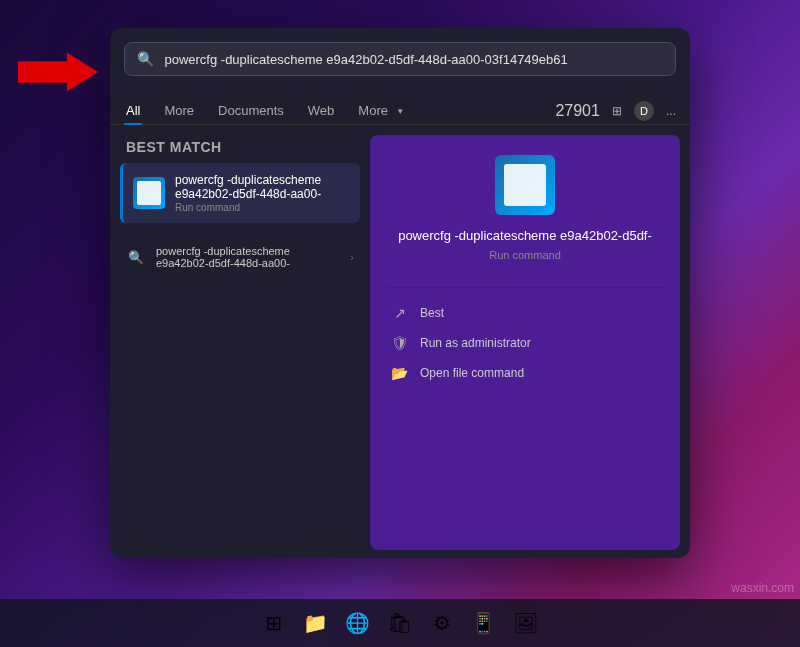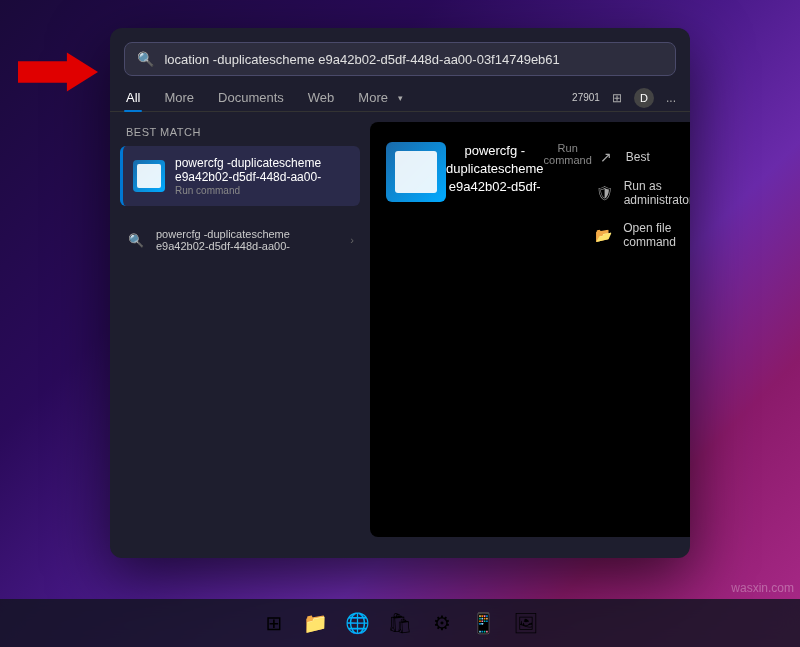--- a/index.html
+++ b/index.html
@@ -65,20 +65,21 @@
       flex: 1;
     }
 
     
     .nav-tabs {
       display: flex;
       align-items: center;
       padding: 8px 14px 0 14px;
       border-bottom: 1px solid #333;
       justify-content: space-between;
+      margin-top: 13px;
     }
 
     .tabs-left {
       display: flex;
       gap: 20px;
       align-items: flex-end;
     }
 
     .tab {
       font-size: 13px;
@@ -112,40 +113,40 @@
     .tabs-right {
       display: flex;
       align-items: center;
       gap: 12px;
       color: #aaa;
       font-size: 12px;
     }
 
     .badge-num {
       color: #ccc;
-      font-size: 10px;
+      font-size: 16px;
     }
 
     
     .main-content {
       display: flex;
       height: calc(100% - 95px);
     }
 
     
     .left-panel {
       width: 260px;
       padding: 14px 10px;
       flex-shrink: 0;
     }
 
     .section-title {
       color: #aaa;
-      font-size: 11px;
-      font-weight: 400;
+      font-size: 14px;
+      font-weight: 700;
       margin-bottom: 8px;
       padding-left: 6px;
       text-transform: uppercase;
       letter-spacing: 0.5px;
     }
 
     .best-match-item {
       background: #2a2a4a;
       border-radius: 6px;
       padding: 10px 10px;
@@ -227,26 +228,26 @@
     }
 
     .chevron-right {
       color: #666;
       font-size: 11px;
     }
 
     
     .right-panel {
       flex: 1;
-      background: #000000;
+      background: #4c1d95;
       margin: 10px 10px 10px 0;
       border-radius: 8px;
       padding: 20px 16px;
       display: flex;
-      flex-direction: row;
+      flex-direction: column;
     }
 
     .right-icon-area {
       display: flex;
       justify-content: center;
       margin-bottom: 12px;
     }
 
     .right-app-icon {
       width: 60px;
@@ -358,21 +359,21 @@
 <div class="desktop">
 
   <svg class="red-arrow" viewBox="0 0 90 44" xmlns="http://www.w3.org/2000/svg">
     <polygon points="0,10 55,10 55,0 90,22 55,44 55,34 0,34" fill="#e00000"></polygon>
   </svg>
 
   <div class="search-window">
 
     <div class="search-bar">
       <span class="search-icon-wrap">🔍</span>
-      <span class="search-text">location -duplicatescheme e9a42b02-d5df-448d-aa00-03f14749eb61</span>
+      <span class="search-text">powercfg -duplicatescheme e9a42b02-d5df-448d-aa00-03f14749eb61</span>
     </div>
 
     <div class="nav-tabs">
       <div class="tabs-left">
         <div class="tab active">All</div>
         <div class="tab">More</div>
         <div class="tab">Documents</div>
         <div class="tab">Web</div>
         <div class="tab tab-more">
           <span>More</span>

